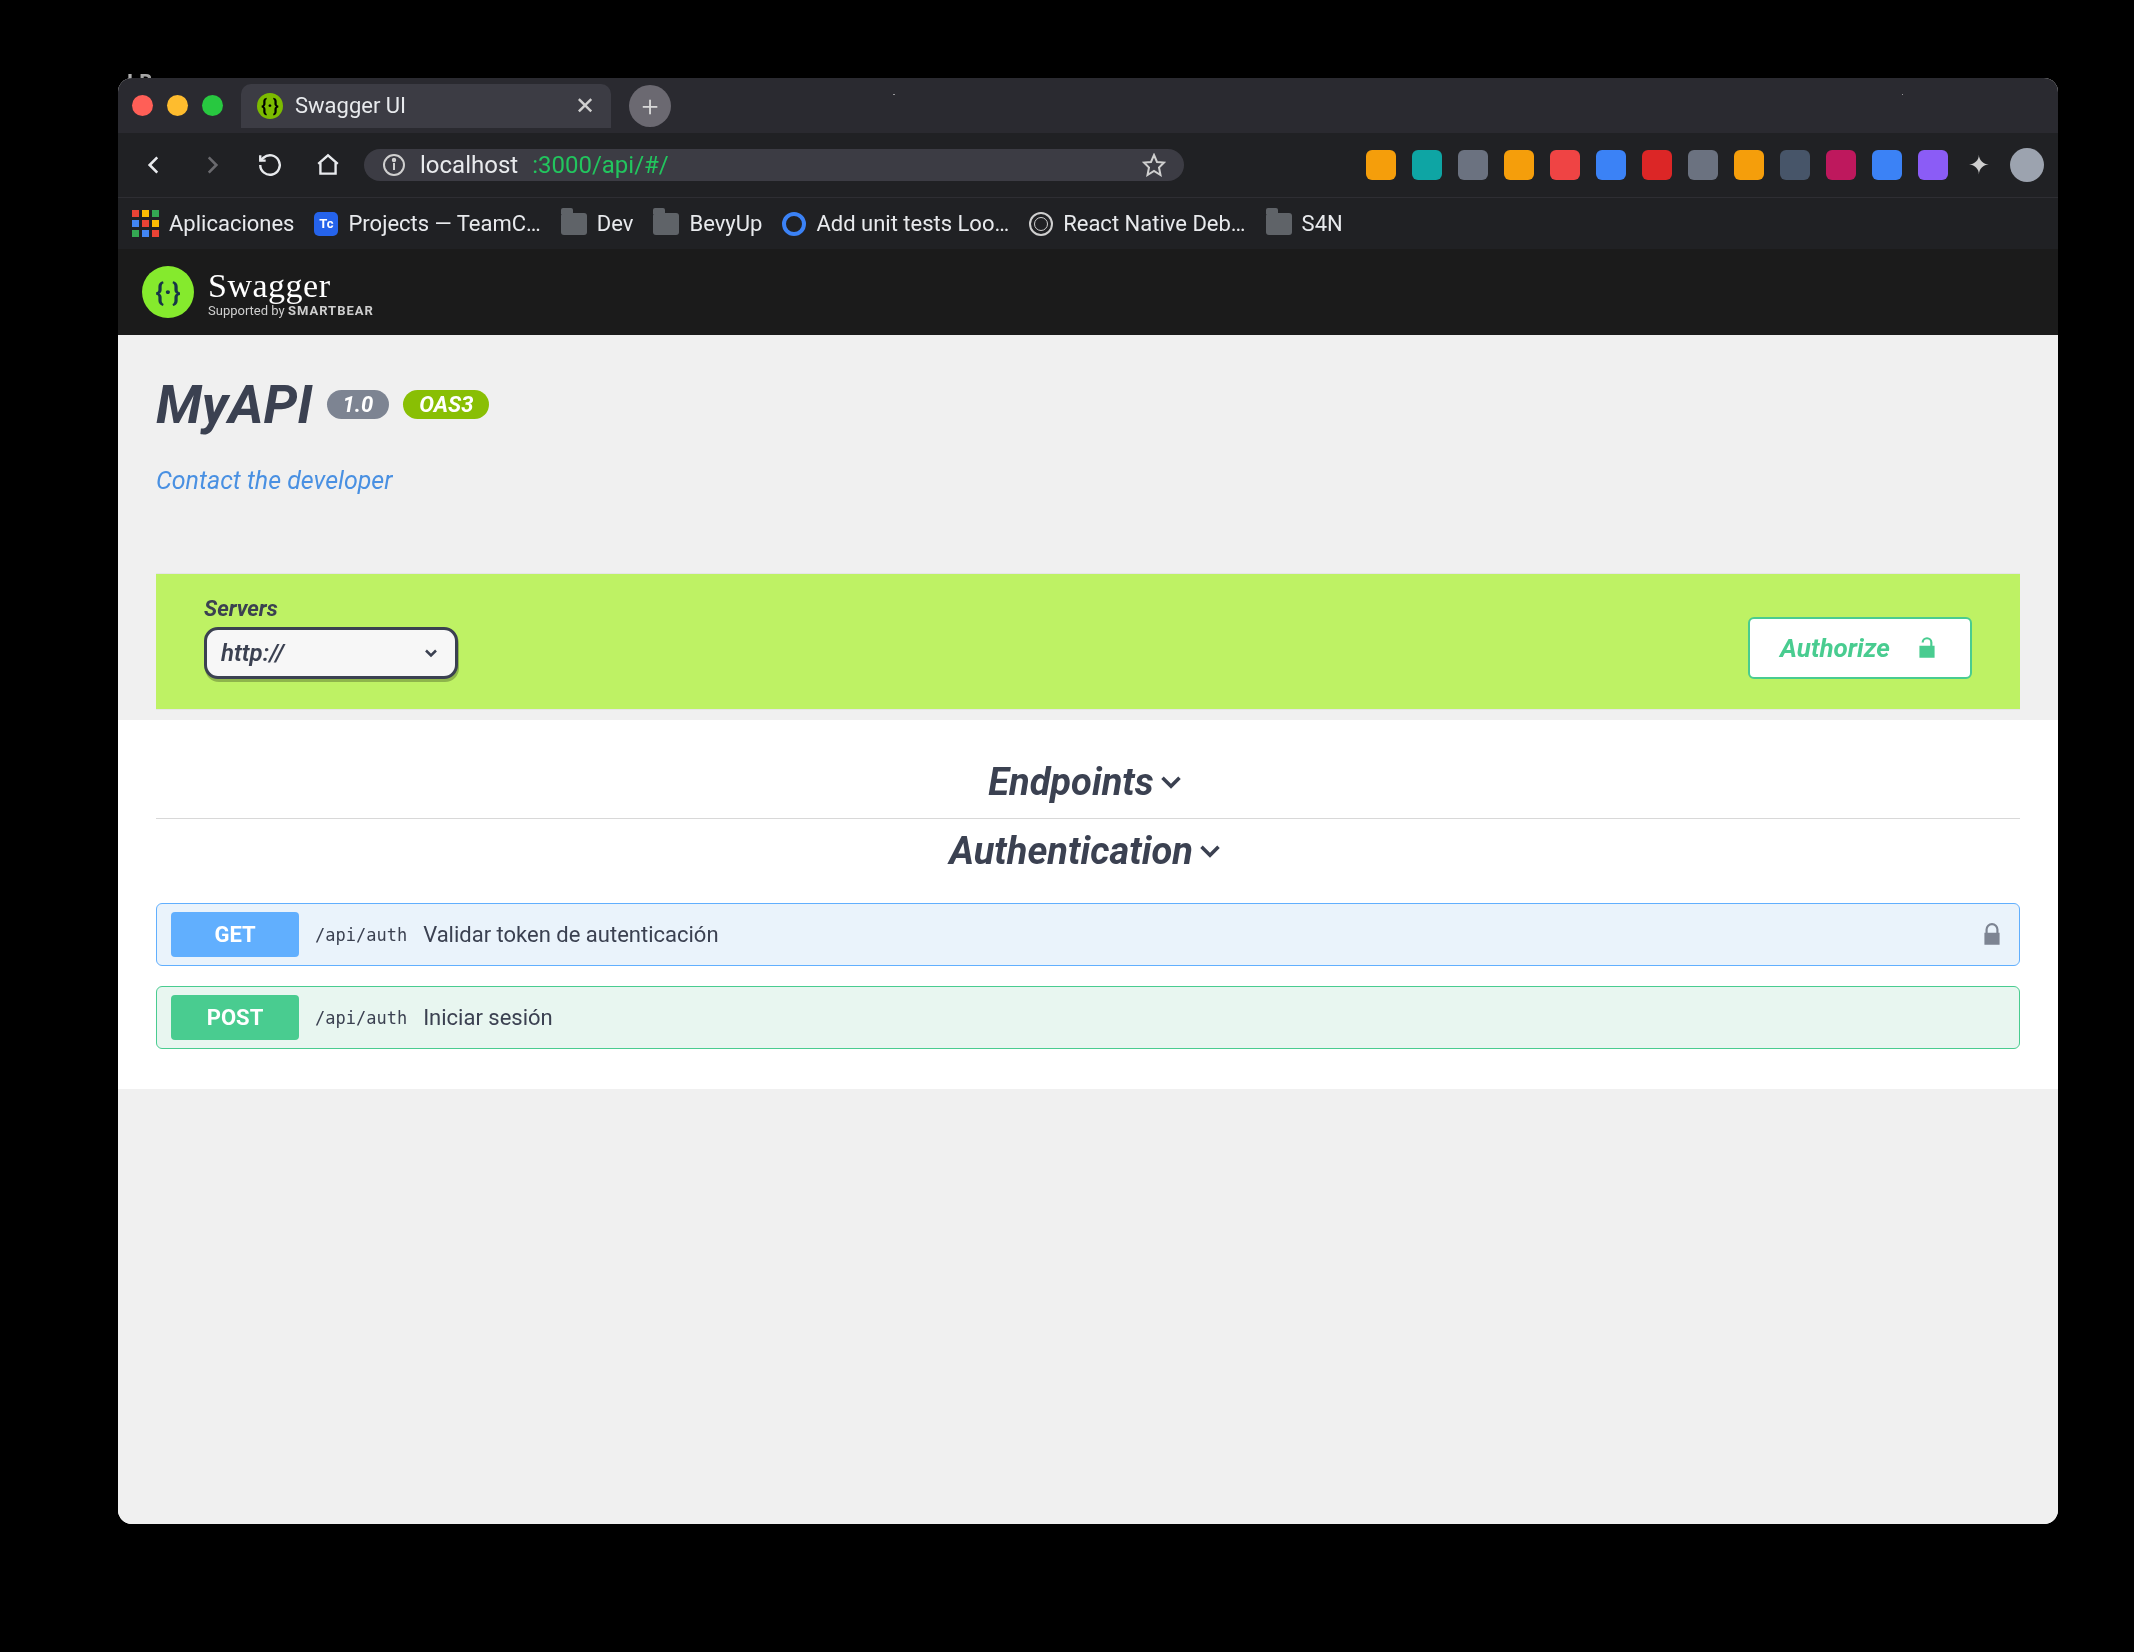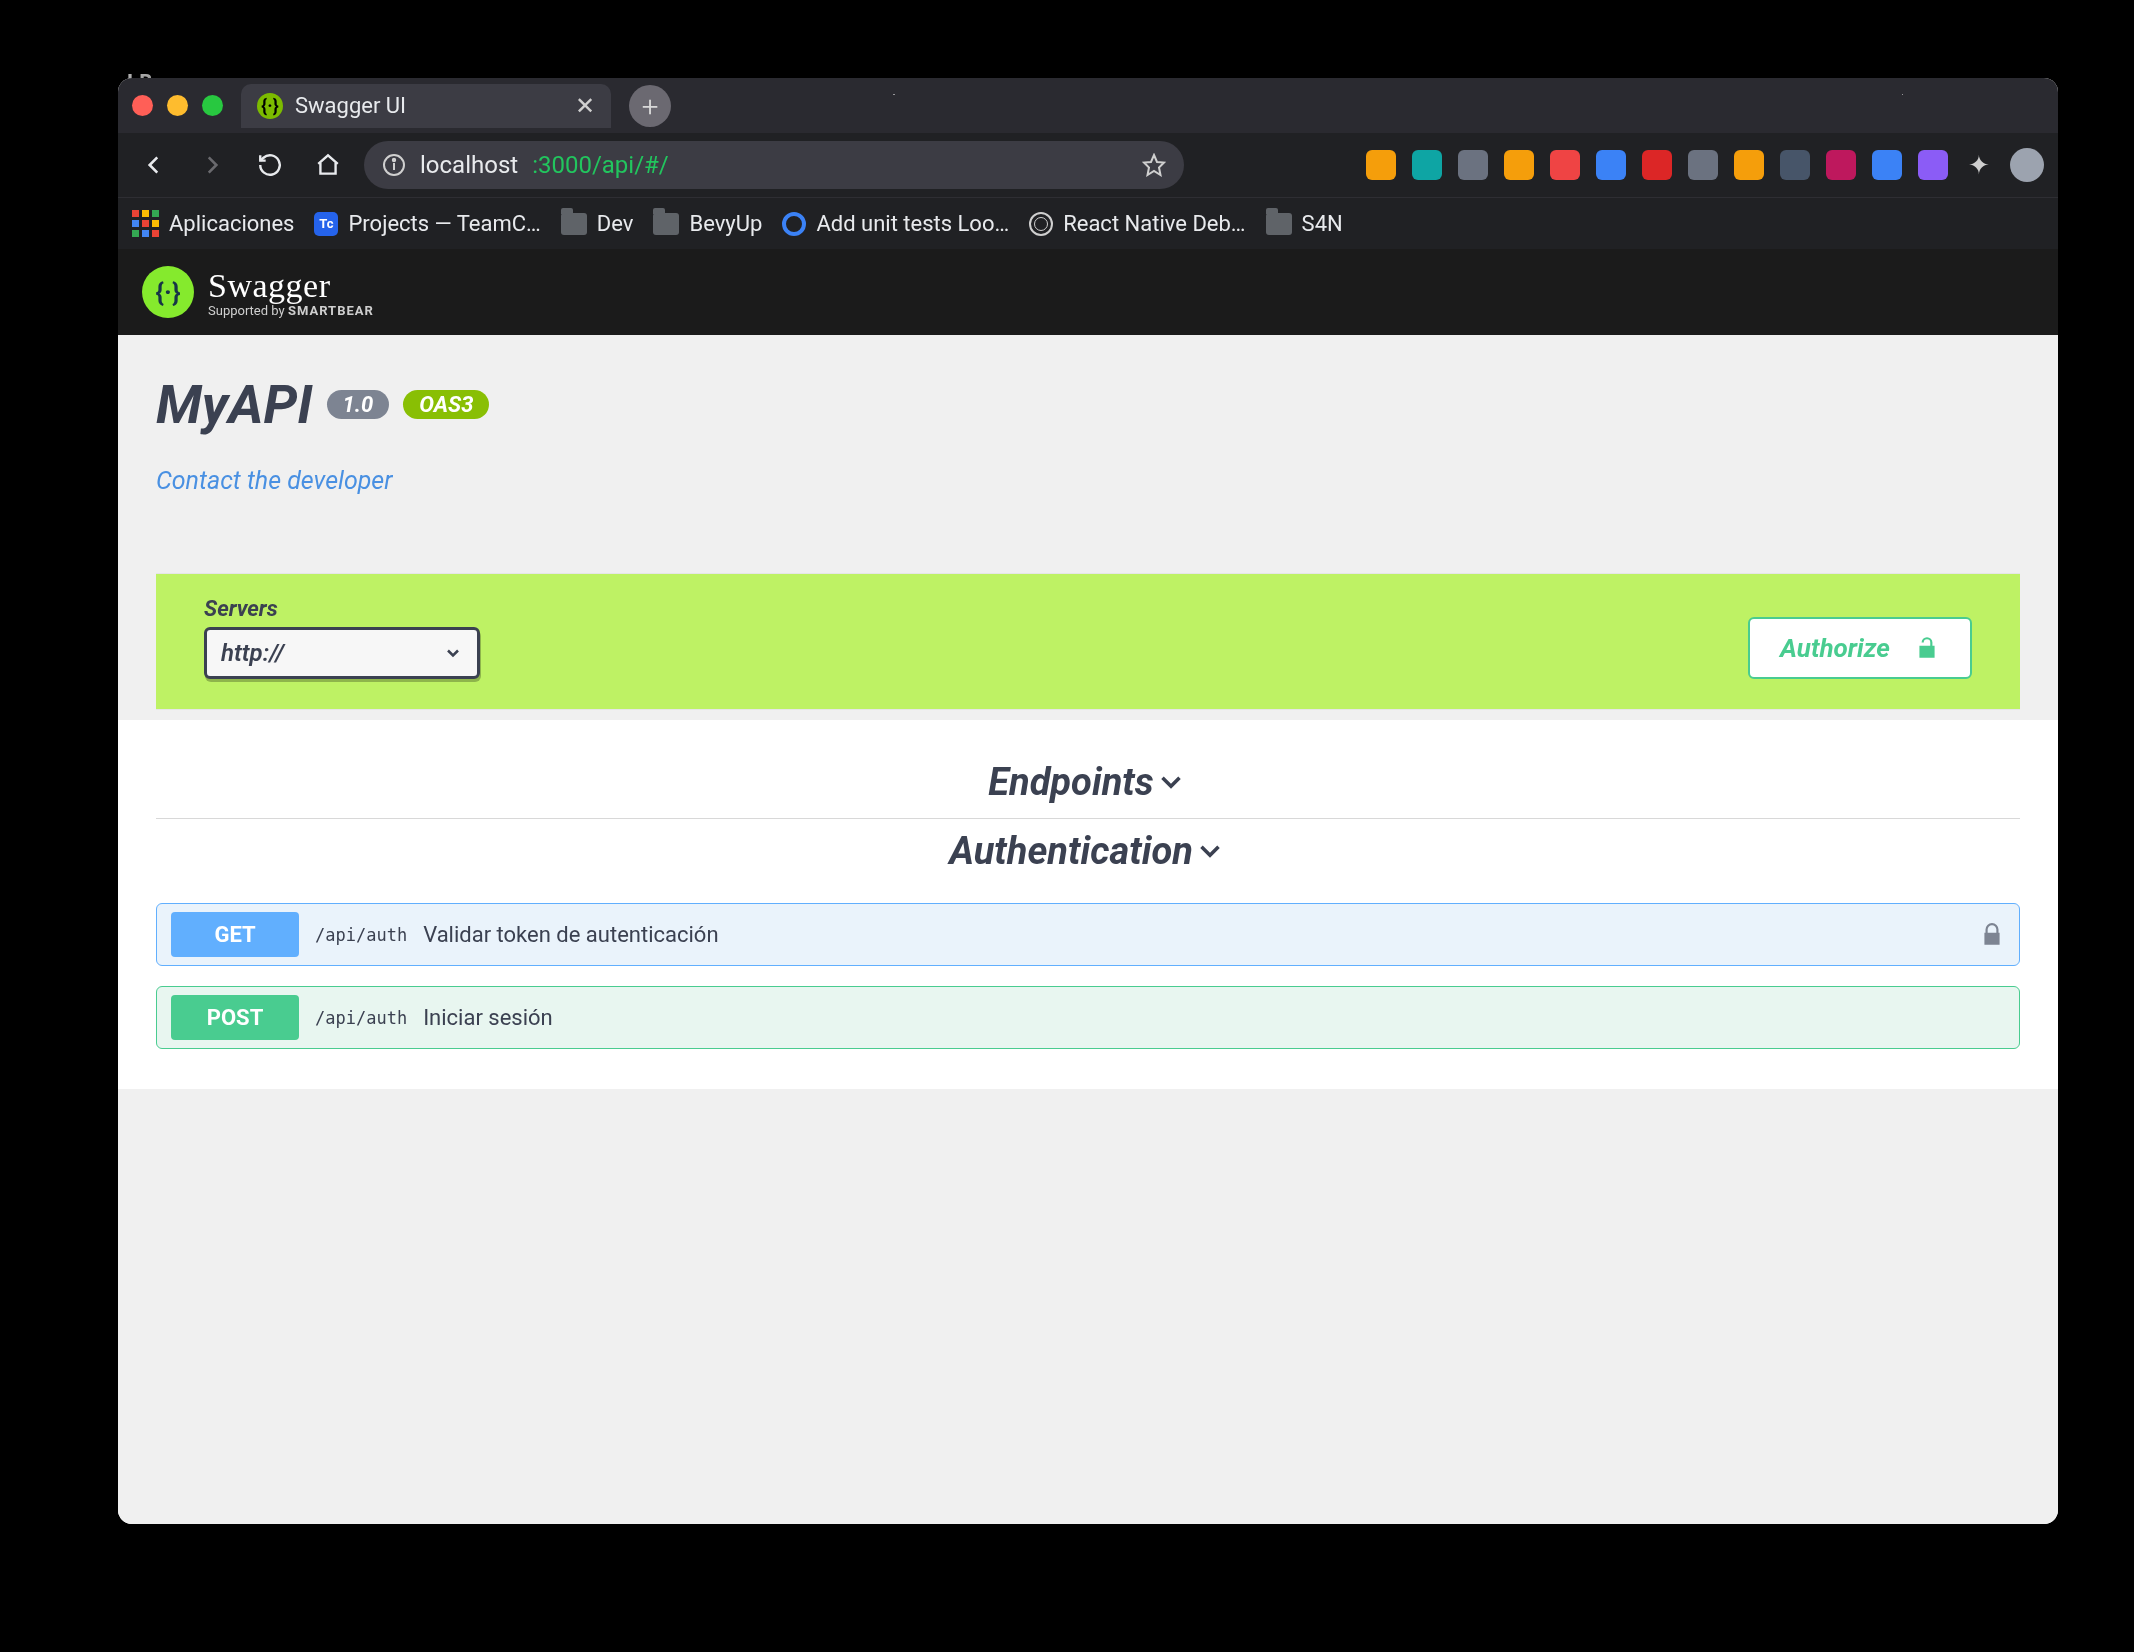--- a/index.html
+++ b/index.html
@@ -57,21 +57,21 @@
   }
   .tab .favicon{width:26px;height:26px;border-radius:50%;background:#7cbb00;display:flex;align-items:center;justify-content:center;color:#000;font-weight:bold;font-size:18px;}
   .tab .close{margin-left:auto;color:#cfcfcf;font-size:24px;}
   .newtab{width:42px;height:42px;border-radius:50%;background:#6b6971;display:flex;align-items:center;justify-content:center;color:#d9d9d9;font-size:28px;margin-left:18px;}
   .toolbar{
     height:64px;background:#202124;display:flex;align-items:center;padding:0 14px;gap:14px;
   }
   .nav-btn{width:44px;height:44px;display:flex;align-items:center;justify-content:center;color:#cfcfcf;border-radius:50%;}
   .nav-btn.disabled{color:#6a6a6e;}
   .addr{
-    flex:0 0 820px;height:48px;background:#3c3c44;border-radius:24px;display:flex;align-items:center;padding:0 18px;gap:14px;color:#cfcfcf;font-size:24px;
+    flex:0 0 820px;height:32px;background:#3c3c44;border-radius:24px;display:flex;align-items:center;padding:0 18px;gap:14px;color:#cfcfcf;font-size:24px;
   }
   .addr .host{color:#e8eaed;}
   .addr .path{color:#22c55e;}
   .addr .star{margin-left:auto;color:#cfcfcf;}
   .ext-icons{margin-left:auto;display:flex;gap:16px;align-items:center;}
   .ext{width:30px;height:30px;border-radius:6px;background:#666;}
   .ext.orange{background:#f59e0b;}
   .ext.teal{background:#0ea5a4;}
   .ext.fire{background:#ef4444;}
   .ext.blue{background:#3b82f6;}
@@ -113,21 +113,21 @@
   .page-title{font-size:54px;color:#3b4151;font-weight:700;display:flex;align-items:center;gap:14px;}
   .pill{display:inline-block;border-radius:22px;padding:2px 16px;font-size:22px;font-weight:700;vertical-align:middle;}
   .pill.gray{background:#7d8492;color:#fff;}
   .pill.green{background:#89bf04;color:#fff;}
   .desc{margin-top:46px;font-size:25px;color:#3b4151;}
   .link{margin-top:30px;font-size:25px;color:#4990e2;}
 
   .servers-block{background:#bef264;margin:78px 0 0;padding:22px 48px 30px;display:flex;align-items:flex-end;justify-content:space-between;border-top:1px solid #e6e6e6;border-bottom:1px solid #e6e6e6;}
   .servers-label{font-size:22px;font-weight:700;color:#3b4151;margin-bottom:6px;}
   .server-select{
-    width:276px;height:52px;border:3px solid #3b4151;border-radius:6px;background:#f7f7f7;
+    width:254px;height:52px;border:3px solid #3b4151;border-radius:14px;background:#f7f7f7;
     display:flex;align-items:center;padding:0 14px;font-size:24px;color:#3b4151;font-weight:600;justify-content:space-between;
     box-shadow: 1px 3px 0 rgba(0,0,0,.25);
   }
   .authorize-btn{
     height:62px;border:2px solid #49cc90;border-radius:6px;background:#fff;color:#49cc90;
     display:flex;align-items:center;padding:0 30px;gap:24px;font-size:26px;font-weight:700;
   }
   .lock-open{width:26px;height:26px;}
 
   .tags{background:#fff;padding:30px 38px 0;}

